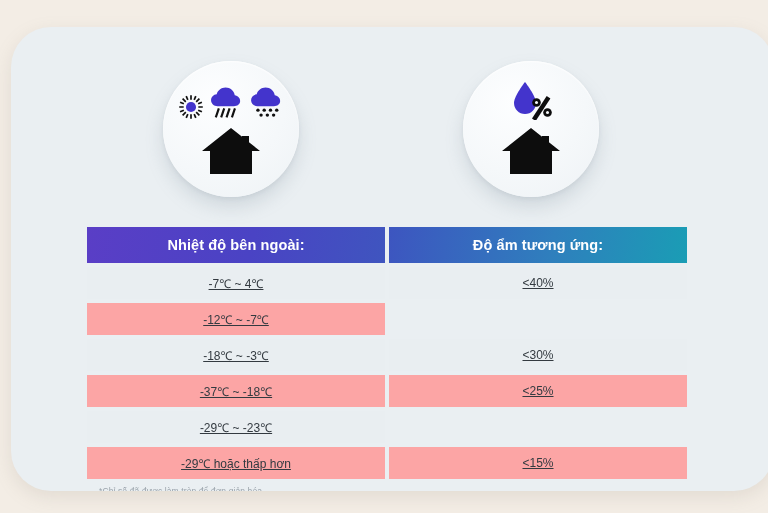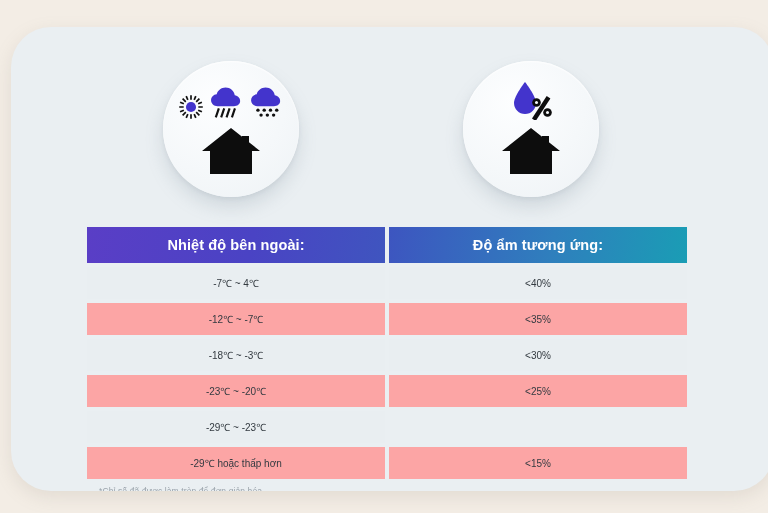--- a/index.html
+++ b/index.html
@@ -103,21 +103,22 @@
   }
   .head .col-a {
     background: linear-gradient(100deg, #5a3ec6 0%, #4a43c4 55%, #3f55bf 100%);
   }
   .head .col-b {
     background: linear-gradient(100deg, #3d55c0 0%, #2f7fbd 55%, #1a9db5 100%);
   }
 
   .body .tcell {
     color: #333a40;
-    font-size: 10px;
+    font-size: 12px;
+    text-decoration: underline;
   }
   .body .r-light .tcell { background: #e9eef1; }
   .body .r-dark  .tcell { background: #fca5a5; }
 
   .note {
     position: absolute;
     left: 88px;
     top: 459px;
     font-size: 8.5px;
     color: #9aa3ab;
@@ -231,30 +232,29 @@
 
       <div class="body">
 
         <div class="trow r-light">
           <div class="tcell col-a">-7℃ ~ 4℃</div>
           <div class="tcell col-b">&lt;40%</div>
         </div>
 
         <div class="trow r-dark">
           <div class="tcell col-a">-12℃ ~ -7℃</div>
-          <div class="tcell col-b">&lt;35%</div>
         </div>
 
         <div class="trow r-light">
           <div class="tcell col-a">-18℃ ~ -3℃</div>
           <div class="tcell col-b">&lt;30%</div>
         </div>
 
         <div class="trow r-dark">
-          <div class="tcell col-a">-23℃ ~ -20℃</div>
+          <div class="tcell col-a">-37℃ ~ -18℃</div>
           <div class="tcell col-b">&lt;25%</div>
         </div>
 
         <div class="trow r-light">
           <div class="tcell col-a">-29℃ ~ -23℃</div>
         </div>
 
         <div class="trow r-dark">
           <div class="tcell col-a">-29℃ hoặc thấp hơn</div>
           <div class="tcell col-b">&lt;15%</div>

